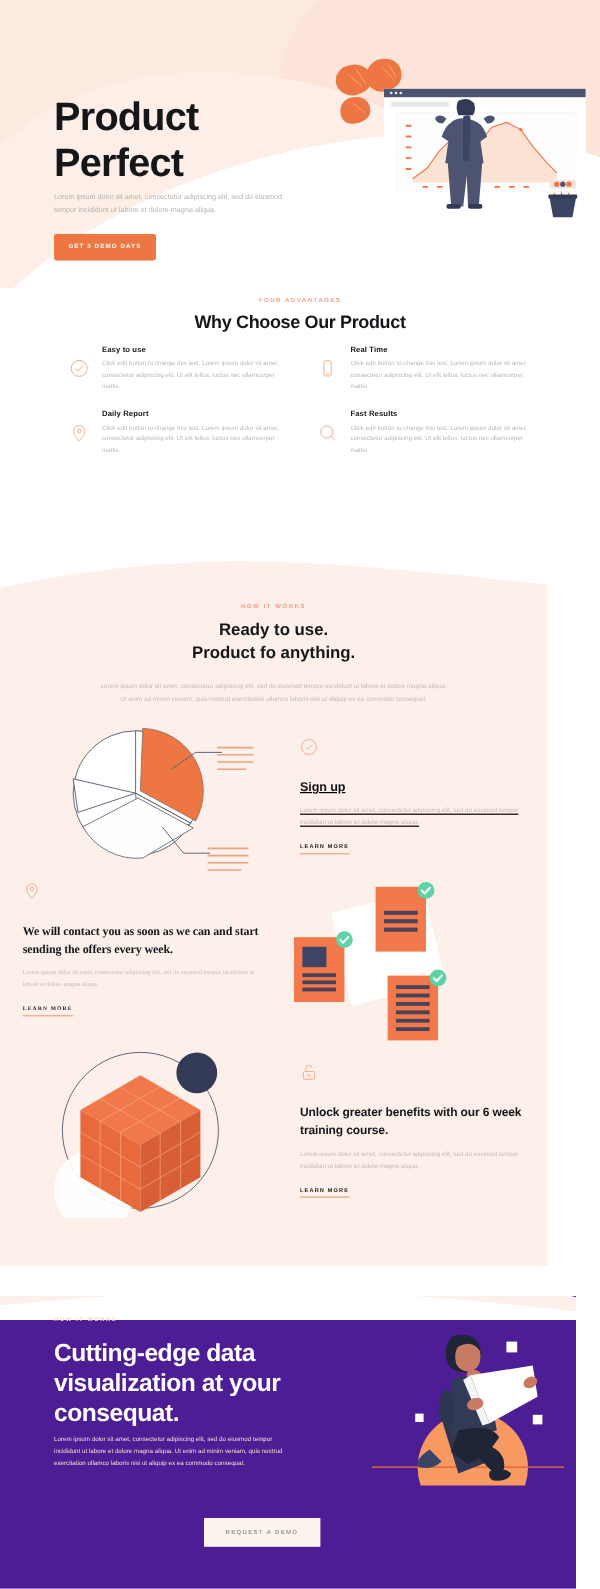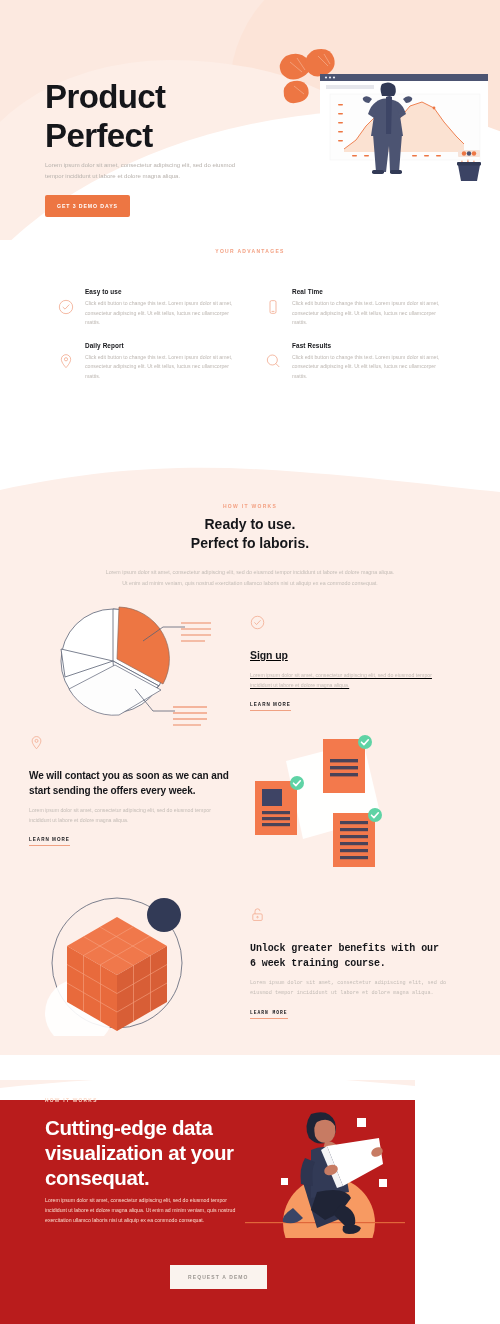--- a/index.html
+++ b/index.html
@@ -130,21 +130,21 @@
     row-gap: 14px;
   }
   .feat { display: flex; gap: 9px; }
   .feat-ico { flex: 0 0 18px; padding-top: 11px; }
   .feat-h { font-size: 6.4px; font-weight: 700; color: #15161a; letter-spacing: 0.1px; }
   .feat-p { font-size: 5.2px; line-height: 9.5px; color: #bdb7b2; margin-top: 4px; }
 
   
   .howitworks {
     position: relative;
-    width: 500px;
+    width: 456px;
     height: 590px;
     background: #FDEFE9;
   }
   .wave-top {
     position: absolute; left: 0; top: -1px;
     width: 500px; height: 34px;
     overflow: hidden;
   }
   .hiw-eyebrow { padding-top: 38px; }
   .hiw-title {
@@ -196,22 +196,22 @@
     text-decoration: none;
     border-bottom: 1.2px solid #F0A182;
     padding-bottom: 3px;
     cursor: pointer;
   }
 
   
   .cta {
     position: absolute;
     left: 0; bottom: 0;
-    width: 415px; height: 244px;
-    background: #b91c1c;
+    width: 480px; height: 244px;
+    background: #4c1d95;
     overflow: hidden;
   }
   .cta-wave-peach {
     position: absolute; left: 0; top: -26px;
     width: 500px; height: 46px;
   }
   .cta-eyebrow {
     position: absolute; left: 45px; top: 1098px;
     font-size: 4.8px; letter-spacing: 1.3px; font-weight: 700;
     color: #fbd9c8; text-transform: uppercase;
@@ -326,20 +326,21 @@
         <span>Product</span><br>
         <span>Perfect</span>
       </h1>
       <p class="hero-para">Lorem ipsum dolor sit amet, consectetur adipiscing elit, sed do eiusmod tempor incididunt ut labore et dolore magna aliqua.</p>
       <button class="hero-btn">GET 3 DEMO DAYS</button>
     </div>
   </section>
 
   <section class="advantages">
     <div class="eyebrow">YOUR ADVANTAGES</div>
+    <h2 class="sec-title">Why Choose Our Product</h2>
 
     <div class="feat-grid">
 
       <div class="feat">
         <div class="feat-ico">
           <svg width="16" height="16" viewBox="0 0 24 24" fill="none" stroke="#F0A182" stroke-width="1.1">
             <circle cx="12" cy="12" r="10"></circle>
             <path d="M7.5 12.3 L10.5 15.2 L16.5 8.8" stroke-linecap="round" stroke-linejoin="round"></path>
           </svg>
         </div>
@@ -392,21 +393,21 @@
   </section>
 
   <section class="howitworks">
     <svg class="wave-top" viewBox="0 0 500 34" preserveAspectRatio="none">
       <path d="M0 26 C110 2 200 0 300 8 C380 14 440 22 500 28 L500 0 L0 0 Z" fill="#ffffff"></path>
     </svg>
 
     <div class="eyebrow hiw-eyebrow">HOW IT WORKS</div>
     <h2 class="hiw-title">
       <span>Ready to use.</span><br>
-      <span>Perfect fo laboris.</span>
+      <span>Product fo anything.</span>
     </h2>
     <p class="hiw-para">Lorem ipsum dolor sit amet, consectetur adipiscing elit, sed do eiusmod tempor incididunt ut labore et dolore magna aliqua. Ut enim ad minim veniam, quis nostrud exercitation ullamco laboris nisi ut aliquip ex ea commodo consequat.</p>
 
     <div class="step" style="top:128px; left:0;text-decoration:underline;">
       <div style="width:250px; display:flex; justify-content:center;">
         <svg width="180" height="140" viewBox="0 0 180 140">
           <circle cx="78" cy="68" r="52" fill="#ffffff" stroke="#5b6275" stroke-width="0.8"></circle>
           <path d="M78 68 L78 16 A52 52 0 0 1 124 93 Z" fill="#ffffff" stroke="#5b6275" stroke-width="0.8"></path>
           <path d="M82 66 L84 14 A52 52 0 0 1 128 91 Z" fill="#ED7643" stroke="#8c6a5e" stroke-width="0.7"></path>
           <path d="M78 68 L124 93 L82 118 Z" fill="#ffffff" stroke="#5b6275" stroke-width="0.8"></path>
@@ -435,21 +436,21 @@
             <path d="M7.5 12.3 L10.5 15.2 L16.5 8.8" stroke-linecap="round" stroke-linejoin="round"></path>
           </svg>
         </div>
         <h3 class="step-h">Sign up</h3>
         <p class="step-p">Lorem ipsum dolor sit amet, consectetur adipiscing elit, sed do eiusmod tempor incididunt ut labore et dolore magna aliqua.</p>
         <a class="learn" href="#">LEARN MORE</a>
       </div>
     </div>
 
     <div class="step" style="top:270px; left:0;">
-      <div class="step-copy" style="margin-left:29px; width:200px;">
+      <div class="step-copy" style="margin-left:19px; width:200px;font-family:Liberation Serif, serif;">
         <div class="step-ico">
           <svg width="15" height="15" viewBox="0 0 24 24" fill="none" stroke="#F0A182" stroke-width="1.1">
             <path d="M12 22 C12 22 19 14.6 19 9.5 A7 7 0 0 0 5 9.5 C5 14.6 12 22 12 22 Z"></path>
             <circle cx="12" cy="9.4" r="2.4"></circle>
           </svg>
         </div>
         <h3 class="step-h small">We will contact you as soon as we can and start sending the offers every week.</h3>
         <p class="step-p">Lorem ipsum dolor sit amet, consectetur adipiscing elit, sed do eiusmod tempor incididunt ut labore et dolore magna aliqua.</p>
         <a class="learn" href="#">LEARN MORE</a>
       </div>
@@ -484,21 +485,21 @@
             <rect x="89" y="107" width="28" height="3.2"></rect>
             <rect x="89" y="114" width="28" height="3.2"></rect>
             <rect x="89" y="121" width="28" height="3.2"></rect>
           </g>
           <circle cx="124" cy="80" r="7" fill="#5FD3A5"></circle>
           <path d="M120.5 80.2 l2.4 2.4 l4.4 -4.8" stroke="#ffffff" stroke-width="1.6" fill="none" stroke-linecap="round" stroke-linejoin="round"></path>
         </svg>
       </div>
     </div>
 
-    <div class="step" style="top:426px; left:0;font-family:Liberation Mono, monospace;">
+    <div class="step" style="top:405px; left:0;">
       <div style="width:250px; display:flex; justify-content:center;">
         <svg width="160" height="145" viewBox="0 0 160 145">
           <circle cx="72" cy="72" r="65" fill="none" stroke="#5b6275" stroke-width="0.8"></circle>
           <circle cx="34" cy="122" r="34" fill="#ffffff" opacity="0.9"></circle>
 
           <path d="M72 26 L122 55 L72 84 L22 55 Z" fill="#F0784B"></path>
           <path d="M22 55 L72 84 L72 140 L22 111 Z" fill="#E86A3C"></path>
           <path d="M122 55 L72 84 L72 140 L122 111 Z" fill="#D85E36"></path>
           <g stroke="#f7a482" stroke-width="0.7" opacity="0.85" fill="none">
             <path d="M38.5 45.5 L88.5 74.5 M55 36 L105 65 M38.5 64.5 L88.5 35.5 M55 74 L105 45"></path>

